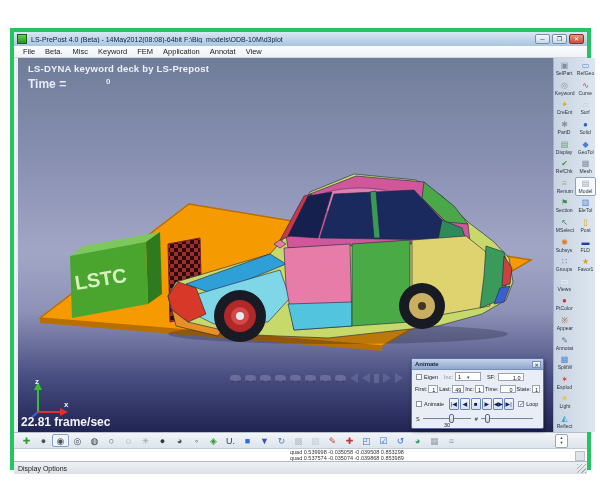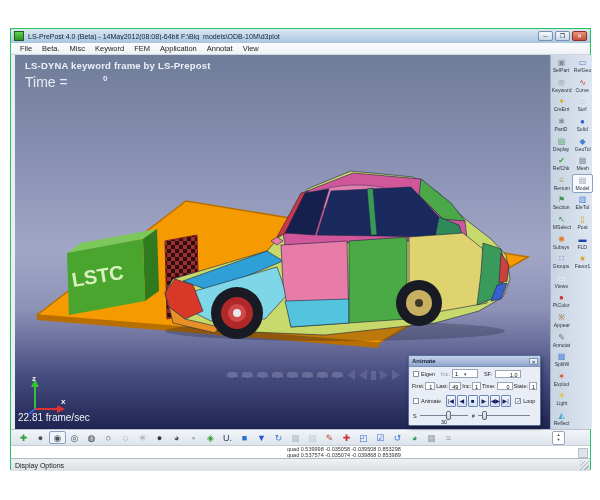--- a/index.html
+++ b/index.html
@@ -1,37 +1,37 @@
 <!DOCTYPE html>
 <html><head>
 <meta charset="utf-8">
 <style>
   html,body{margin:0;padding:0;background:#ffffff;font-family:"Liberation Sans",sans-serif;-webkit-text-size-adjust:none;}
   .page{position:relative;width:600px;height:500px;background:#fff;overflow:hidden;}
-  .app{position:absolute;left:10px;top:28px;width:581px;height:442px;border:1px solid #22c55e;background:#e9eef5;box-sizing:border-box;}
+  .app{position:absolute;left:10px;top:28px;width:581px;height:442px;border:4px solid #22c55e;background:#e9eef5;box-sizing:border-box;}
 
   
   .titlebar{position:absolute;left:0;top:0;width:100%;height:14px;background:linear-gradient(#d9e7f4,#a9c5e0);border-bottom:1px solid #8aa8c6;display:flex;align-items:center;}
   .appicon{width:8px;height:8px;margin:0 4px 0 3px;background:linear-gradient(#5fd44a,#2f8f2a);border:1px solid #1d5f1a;}
   .title{font-size:7px;color:#10203a;white-space:nowrap;overflow:hidden;flex:1;}
   .winbtns{display:flex;gap:2px;margin-right:3px;}
   .wbtn{width:15px;height:10px;border:1px solid #7a90a8;border-radius:2px;background:linear-gradient(#f4f8fc,#c8d8e8);font-size:6px;line-height:8px;text-align:center;color:#334;box-sizing:border-box;}
   .wbtn.close{background:linear-gradient(#e8937e,#c6503a);color:#fff;border-color:#8c3424;}
 
   
   .menubar{position:absolute;left:0;top:14px;width:100%;height:12px;background:linear-gradient(#fbfcfe,#eef2f6);border-bottom:1px solid #cfd6de;display:flex;align-items:center;padding-left:4px;box-sizing:border-box;}
   .mitem{font-size:7.5px;color:#222;padding:0 5px;}
 
   
   .viewport{position:absolute;left:4px;top:26px;width:535px;height:374px;overflow:hidden;
     background:linear-gradient(#6f7d99 0%,#8b92b4 30%,#a2a6c6 52%,#8d91b6 68%,#4a4f83 85%,#1f2452 100%);}
   .vheading{position:absolute;left:10px;top:5px;font-size:9.5px;font-weight:bold;color:#eef0f8;letter-spacing:.2px;}
-  .vtime{position:absolute;left:10px;top:19px;font-size:14px;font-weight:normal;color:#e8eaf4;}
+  .vtime{position:absolute;left:10px;top:19px;font-size:12px;font-weight:bold;color:#e8eaf4;}
   .vtimeval{position:absolute;left:88px;top:19px;font-size:8px;font-weight:bold;color:#e8eaf4;}
-  .fps{position:absolute;left:3px;top:357px;font-size:10px;font-weight:normal;color:#f2f2f8;}
+  .fps{position:absolute;left:3px;top:357px;font-size:12px;font-weight:bold;color:#f2f2f8;}
   .scene{position:absolute;left:0;top:78px;}
   .triad{position:absolute;left:6px;top:318px;}
 
   
   .ghosts{position:absolute;left:212px;top:312px;height:16px;display:flex;align-items:center;gap:4px;opacity:.55;}
   .ghost{width:11px;height:6px;border-radius:3px 4px 2px 2px;background:rgba(225,226,238,.38);position:relative;}
   .ghost::after{content:"";position:absolute;left:1px;bottom:-2px;width:3px;height:3px;border-radius:50%;background:rgba(40,44,80,.45);box-shadow:6px 0 0 rgba(40,44,80,.45);}
   .garrow{width:0;height:0;border-top:5px solid transparent;border-bottom:5px solid transparent;opacity:.5;}
   .garrow.l{border-right:8px solid rgba(225,226,238,.5);}
   .garrow.r{border-left:8px solid rgba(225,226,238,.5);}
@@ -107,21 +107,21 @@
         <span class="mitem">Beta.</span>
         <span class="mitem">Misc</span>
         <span class="mitem">Keyword</span>
         <span class="mitem">FEM</span>
         <span class="mitem">Application</span>
         <span class="mitem">Annotat</span>
         <span class="mitem">View</span>
       </div>
 
   <div class="viewport">
-    <div class="vheading">LS-DYNA keyword frame by LS-Prepost</div>
+    <div class="vheading">LS-DYNA keyword deck by LS-Prepost</div>
     <div class="vtime">Time =</div>
     <div class="vtimeval">0</div>
 
     <svg class="scene" width="535" height="290" viewBox="0 0 535 290">
       <defs>
         <pattern id="checker" width="8" height="8" patternUnits="userSpaceOnUse">
           <rect width="8" height="8" fill="#2a0d0d"></rect>
           <rect width="4" height="4" fill="#9e2e2e"></rect>
           <rect x="4" y="4" width="4" height="4" fill="#9e2e2e"></rect>
         </pattern>

